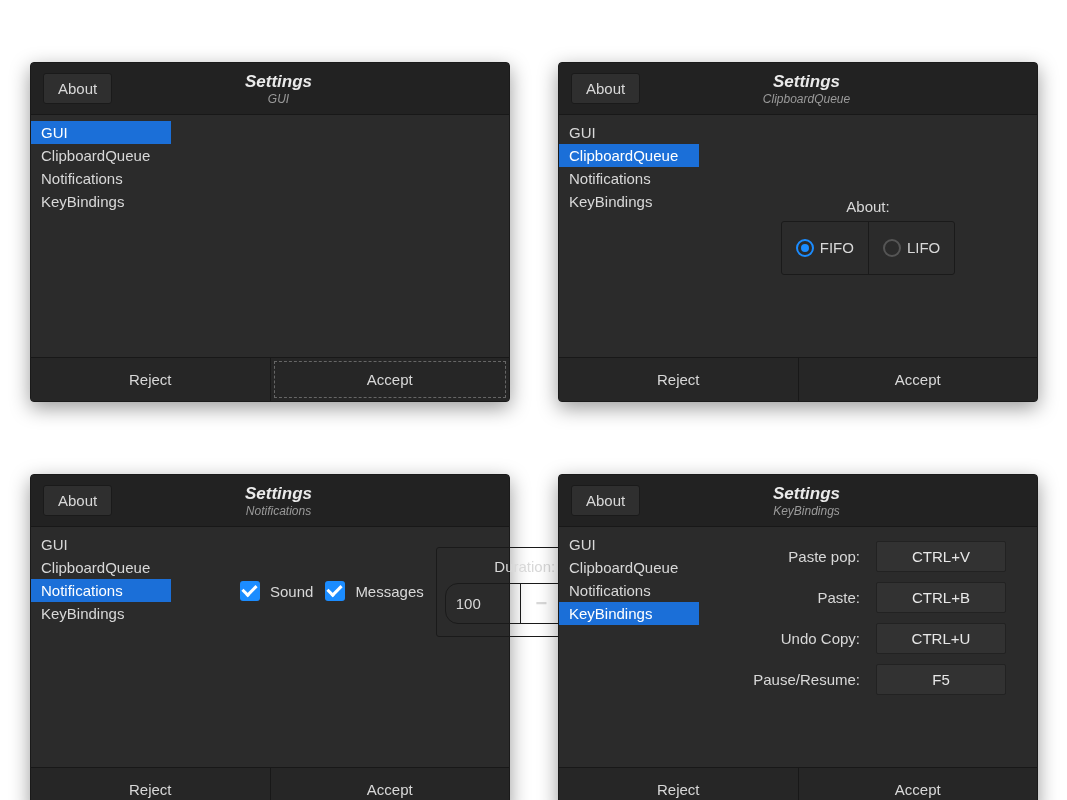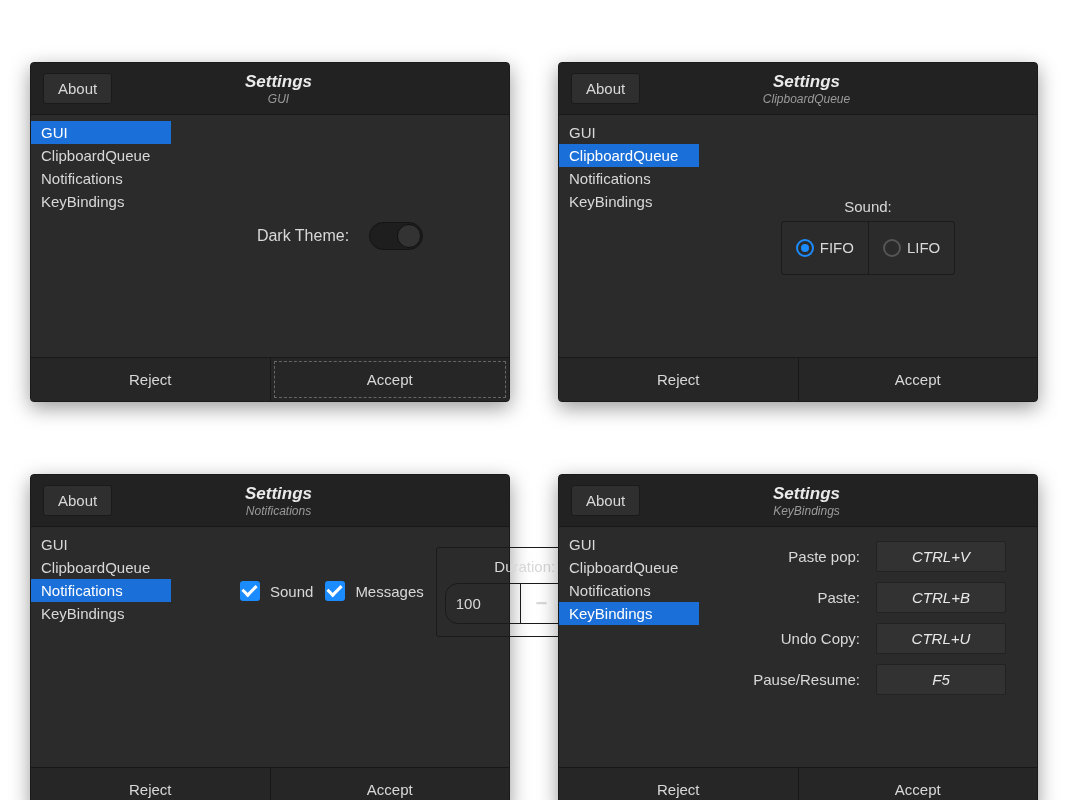--- a/index.html
+++ b/index.html
@@ -208,49 +208,40 @@
   }
   .kb-lab { text-align: right; font-size: 15px; }
   .kb-field {
     background: #323232;
     border: 1px solid #222;
     border-radius: 2px;
     text-align: center;
     padding: 6px 4px;
     font-size: 15px;
     color: #e8e8e8;
-    font-style: italic;
   }
 </style>
 </head>
 <body>
 
 <div class="panel" style="left:30px; top:18px; height:340px;">
   <div class="header">
     <button class="about-btn">About</button>
     <div class="title-block">
       <div class="title-main">Settings</div>
       <div class="title-sub">GUI</div>
     </div>
   </div>
   <div class="body">
     <div class="sidebar">
       <div class="side-item sel">GUI</div>
       <div class="side-item">ClipboardQueue</div>
       <div class="side-item">Notifications</div>
       <div class="side-item">KeyBindings</div>
     </div>
-    <div class="content">
-      <div class="gui-row">
-        <span>Dark Theme:</span>
-        <div class="switch">
-          <div class="knob"></div>
-        </div>
-      </div>
-    </div>
   </div>
   <div class="footer">
     <div class="foot-btn">Reject</div>
     <div class="foot-btn focused">Accept</div>
   </div>
 </div>
 
 <div class="panel" style="left:558px; top:18px; height:340px;">
   <div class="header">
     <button class="about-btn">About</button>
@@ -261,21 +252,21 @@
   </div>
   <div class="body">
     <div class="sidebar">
       <div class="side-item">GUI</div>
       <div class="side-item sel">ClipboardQueue</div>
       <div class="side-item">Notifications</div>
       <div class="side-item">KeyBindings</div>
     </div>
     <div class="content">
       <div class="queue-wrap">
-        <div class="queue-label">Sound:</div>
+        <div class="queue-label">About:</div>
         <div class="radio-row">
           <div class="radio-opt sel">
             <span class="radio-circ"></span>
             <span>FIFO</span>
           </div>
           <div class="radio-opt">
             <span class="radio-circ"></span>
             <span>LIFO</span>
           </div>
         </div>

